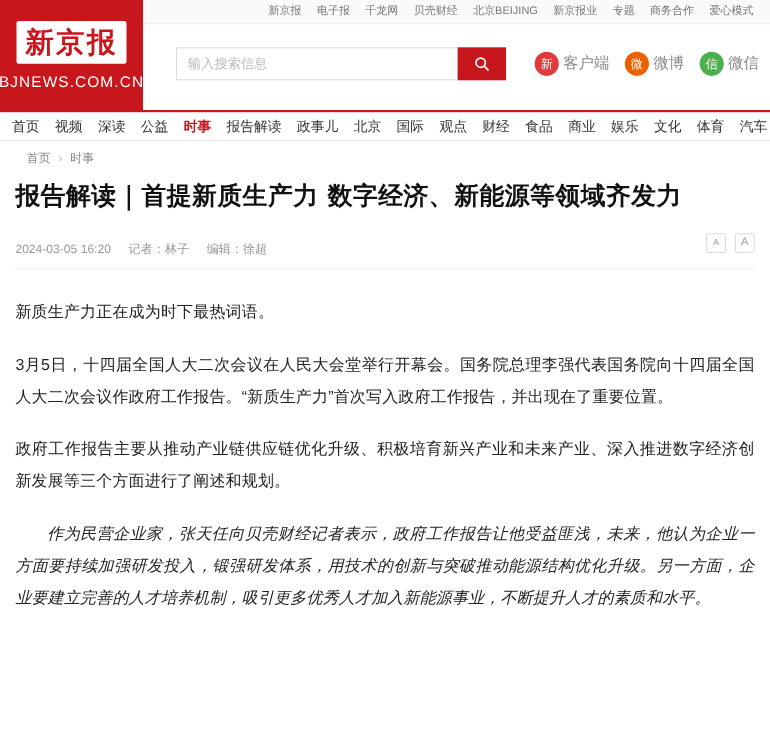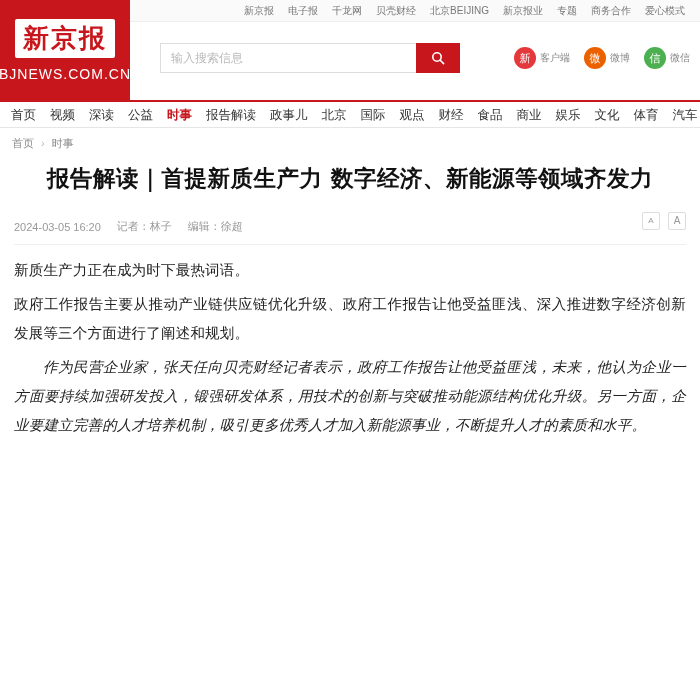--- a/index.html
+++ b/index.html
@@ -102,21 +102,21 @@
     display: flex;
     align-items: center;
     gap: 14px;
   }
   .social-item { display: flex; align-items: center; gap: 4px; }
   .social-badge {
     width: 22px; height: 22px; border-radius: 50%;
     display: flex; align-items: center; justify-content: center;
     color: #fff; font-size: 11px;
   }
-  .social-label { font-size: 10px; color: #888; }
+  .social-label { font-size: 14px; color: #888; }
 
   
   .nav {
     margin-left: 0;
     border-top: 2px solid #c8161d;
     border-bottom: 1px solid #e6e6e6;
     height: 28px;
     display: flex;
     align-items: center;
     padding-left: 4px;
@@ -129,38 +129,37 @@
     color: #333;
     text-decoration: none;
     padding: 0 7px;
     line-height: 26px;
     white-space: nowrap;
   }
   .nav a.active { color: #c8161d; font-weight: bold; }
 
   
   .crumbs {
-    padding: 8px 14px 0 12px;
+    padding: 8px 14px 0 24px;
     font-size: 11px;
     color: #888;
   }
   .crumbs a { color: #888; text-decoration: none; }
   .crumbs .sep { margin: 0 4px; color: #bbb; }
 
   
   .article { padding: 0 14px; }
   h1.title {
     font-family: "DejaVu Serif", serif;
     font-size: 22.5px;
     font-weight: bold;
     line-height: 1.35;
     margin: 12px 0 14px 0;
     color: #111;
     letter-spacing: .5px;
-    text-align: center;
   }
   .meta {
     display: flex;
     align-items: center;
     font-size: 11px;
     color: #999;
     border-bottom: 1px solid #eee;
     padding-bottom: 10px;
   }
   .meta span { margin-right: 16px; margin-top: 12px; }
@@ -178,21 +177,21 @@
     cursor: pointer;
     background: #fff;
   }
   .fs-btn.small { font-size: 8px; }
 
   .body-text { padding-top: 6px; }
   .body-text p {
     font-size: 14.5px;
     line-height: 2.0;
     color: #222;
-    margin: 5px 0;
+    margin: 19px 0;
     text-align: justify;
     letter-spacing: .2px;
   }
   .body-text p.indent { text-indent: 2em; font-style: italic; }
 </style>
 </head>
 <body>
 
 <div class="page">
 
@@ -271,18 +270,19 @@
       <span>2024-03-05 16:20</span>
       <span>记者：林子</span>
       <span>编辑：徐超</span>
       <div class="fontsize">
         <div class="fs-btn small">A</div>
         <div class="fs-btn">A</div>
       </div>
     </div>
     <div class="body-text" id="body">
         <p>新质生产力正在成为时下最热词语。</p>
-        <p>政府工作报告主要从推动产业链供应链优化升级、政府工作报告让他受益匪浅、深入推进数字经济创新发展等三个方面进行了阐述和规划。</p>
+        <p>3月5日，十四届全国人大二次会议在人民大会堂举行开幕会。国务院总理李强代表国务院向十四届全国人大二次会议作政府工作报告。“新质生产力”首次写入政府工作报告，并出现在了重要位置。</p>
+        <p>政府工作报告主要从推动产业链供应链优化升级、积极培育新兴产业和未来产业、深入推进数字经济创新发展等三个方面进行了阐述和规划。</p>
         <p class="indent">作为民营企业家，张天任向贝壳财经记者表示，政府工作报告让他受益匪浅，未来，他认为企业一方面要持续加强研发投入，锻强研发体系，用技术的创新与突破推动能源结构优化升级。另一方面，企业要建立完善的人才培养机制，吸引更多优秀人才加入新能源事业，不断提升人才的素质和水平。</p>
       </div>
   </div>
 
 </div>
 
 </body></html>

